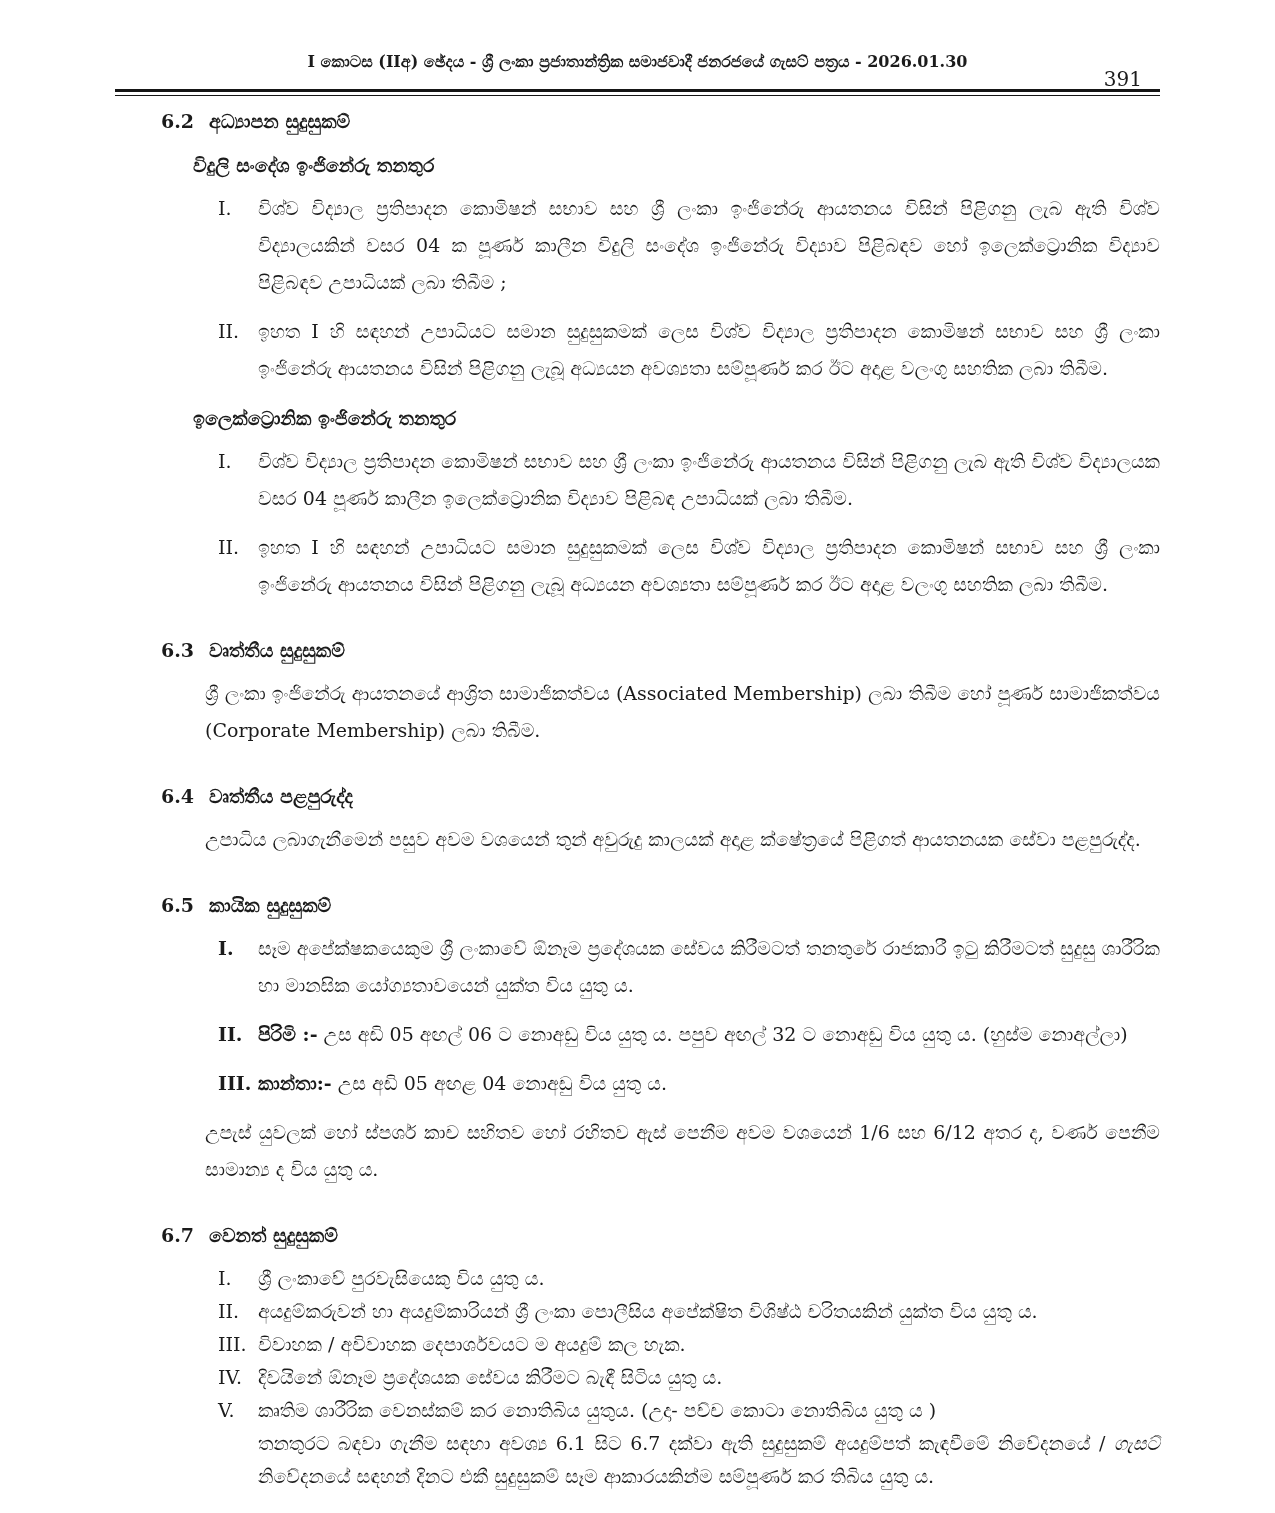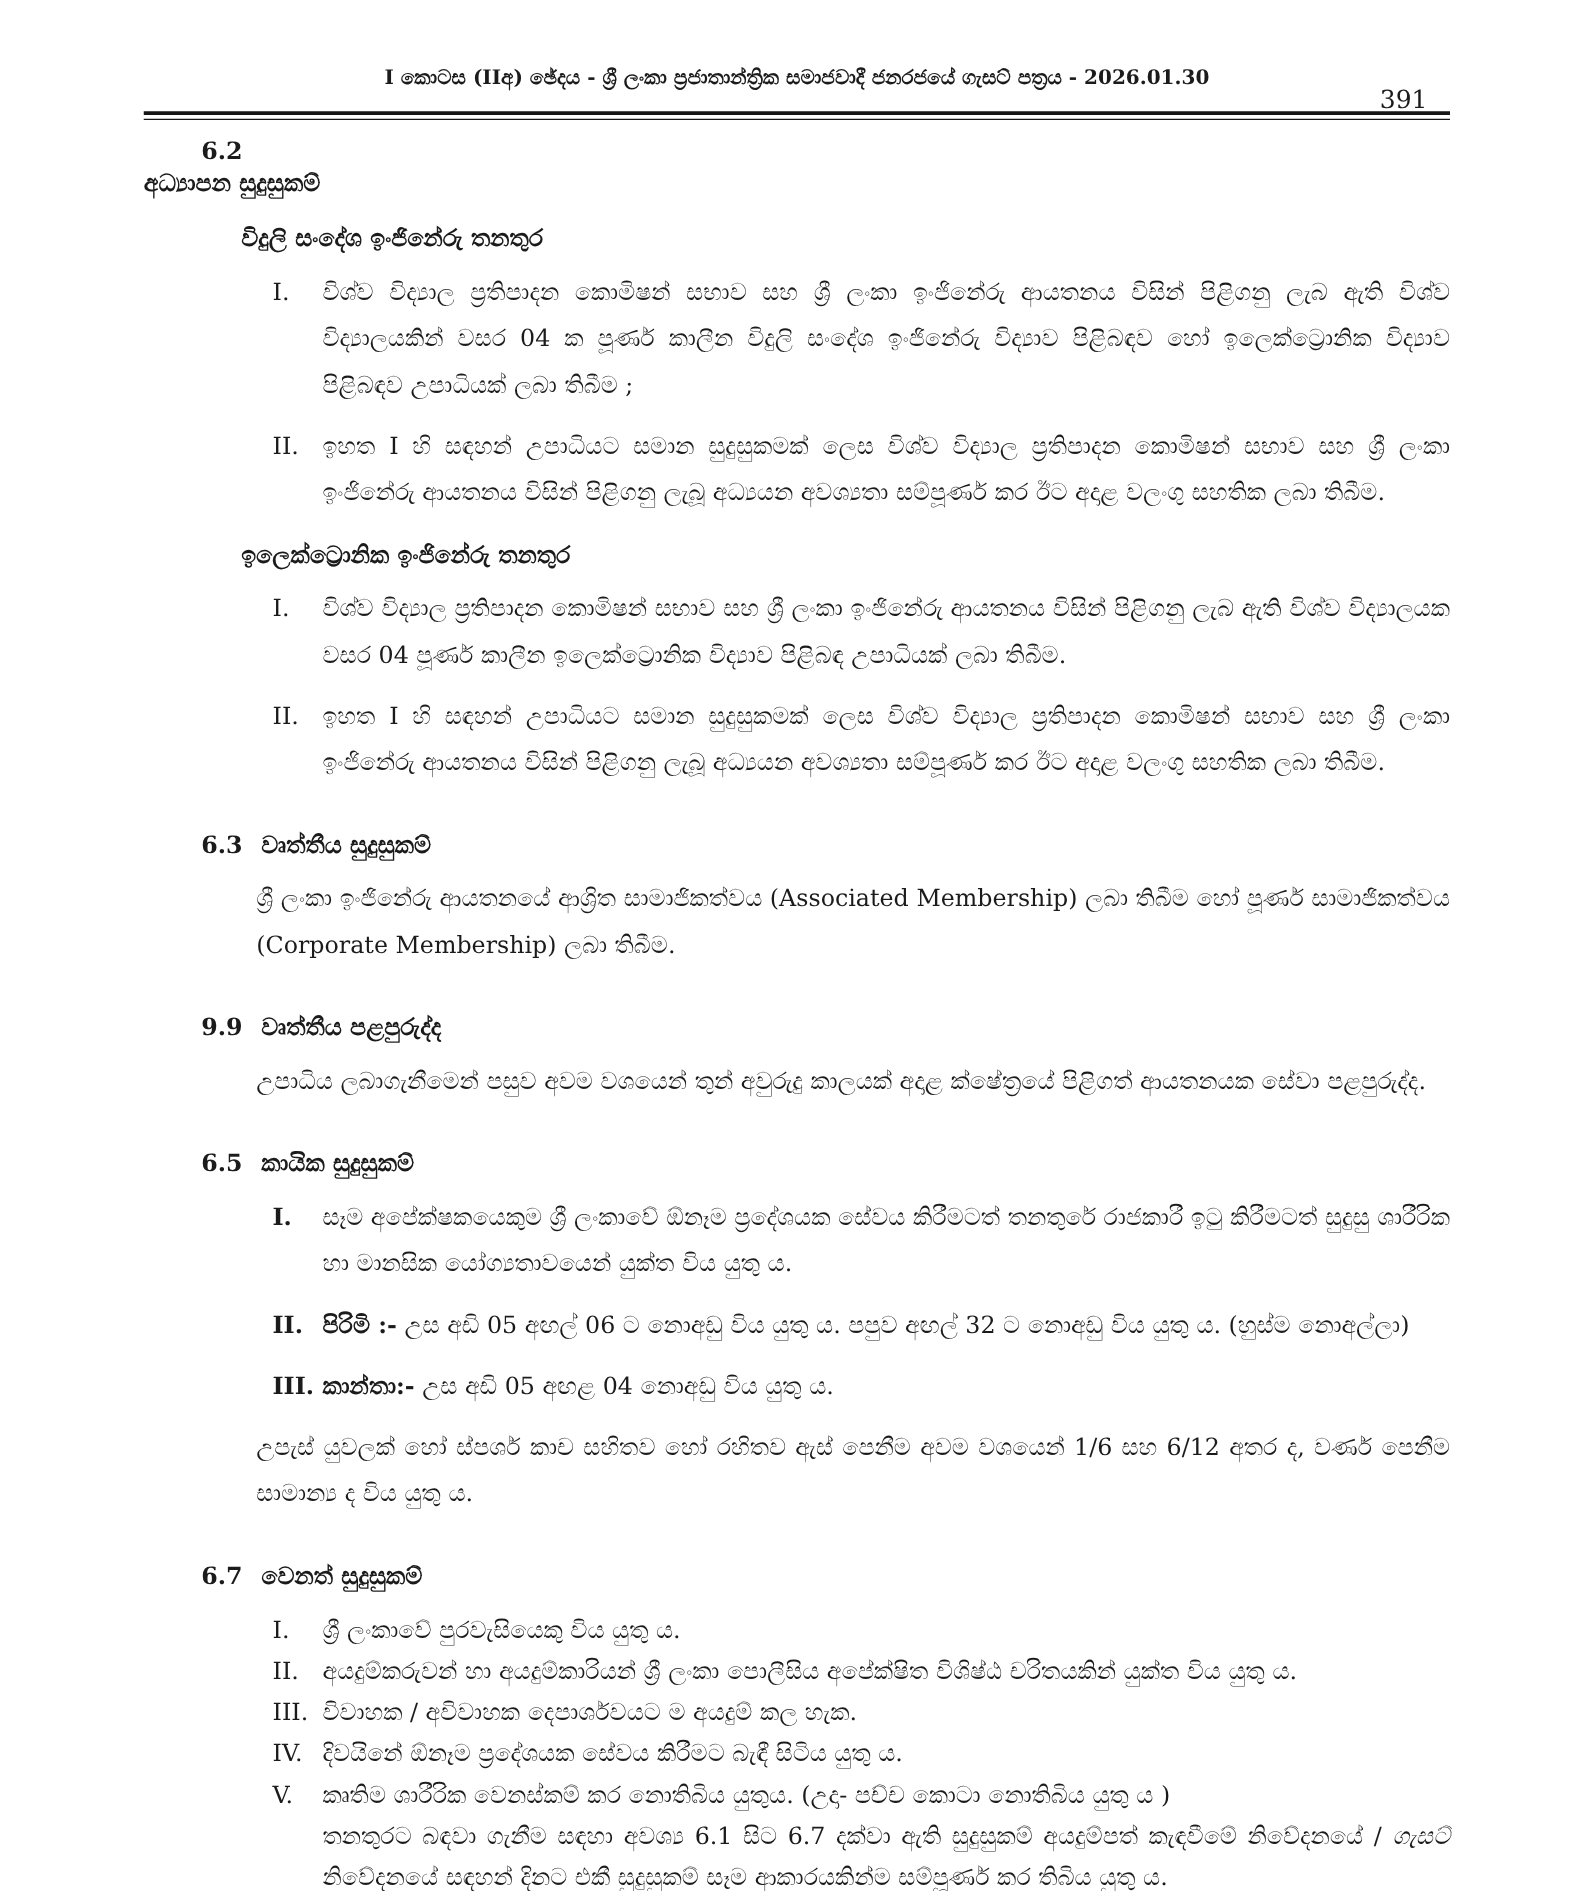--- a/index.html
+++ b/index.html
@@ -28,21 +28,21 @@
     font-size: 20px;
   }
   .header-rule {
     margin-top: 9px;
     height: 3px;
     border-top: 3px solid #161616;
     border-bottom: 1px solid #161616;
   }
   
   .sec-head { margin-top: 34px; display: flex; font-weight: bold; line-height: 26px; }
-  .sec-head.first { margin-top: 12px; flex-direction: column; }
+  .sec-head.first { margin-top: 12px; }
   .sec-num { width: 48px; flex: none; padding-left: 46px; box-sizing: content-box; }
   .sec-head .sec-title { padding-left: 0; }
   .subhead { margin-top: 18px; margin-left: 78px; font-weight: bold; line-height: 26px; }
   .para {
     margin-top: 12px; margin-left: 90px;
     line-height: 37px; text-align: justify;
   }
   .ritem { margin-top: 12px; padding-left: 103px; display: flex; }
   .rnum { flex: none; width: 40px; line-height: 37px; }
   .rtext { flex: 1; line-height: 37px; text-align: justify; }
@@ -96,21 +96,21 @@
     <div class="rtext">ඉහත I හි සඳහන් උපාධියට සමාන සුදුසුකමක් ලෙස විශ්ව විද්‍යාල ප්‍රතිපාදන කොමිෂන් සභාව සහ ශ්‍රී ලංකා ඉංජිනේරු ආයතනය විසින් පිළිගනු ලැබූ අධ්‍යයන අවශ්‍යතා සම්පූර්ණ කර ඊට අදාළ වලංගු සහතික ලබා තිබීම.</div>
   </div>
 
   <div class="sec-head">
     <span class="sec-num">6.3</span>
     <span class="sec-title">වෘත්තීය සුදුසුකම්</span>
   </div>
   <div class="para">ශ්‍රී ලංකා ඉංජිනේරු ආයතනයේ ආශ්‍රිත සාමාජිකත්වය (Associated Membership) ලබා තිබීම හෝ පූර්ණ සාමාජිකත්වය (Corporate Membership) ලබා තිබීම.</div>
 
   <div class="sec-head">
-    <span class="sec-num">9.9</span>
+    <span class="sec-num">6.4</span>
     <span class="sec-title">වෘත්තීය පළපුරුද්ද</span>
   </div>
   <div class="para">උපාධිය ලබාගැනීමෙන් පසුව අවම වශයෙන් තුන් අවුරුදු කාලයක් අදාළ ක්ෂේත්‍රයේ පිළිගත් ආයතනයක සේවා පළපුරුද්ද.</div>
 
   <div class="sec-head">
     <span class="sec-num">6.5</span>
     <span class="sec-title">කායික සුදුසුකම්</span>
   </div>
 
   <div class="ritem bold-num">

